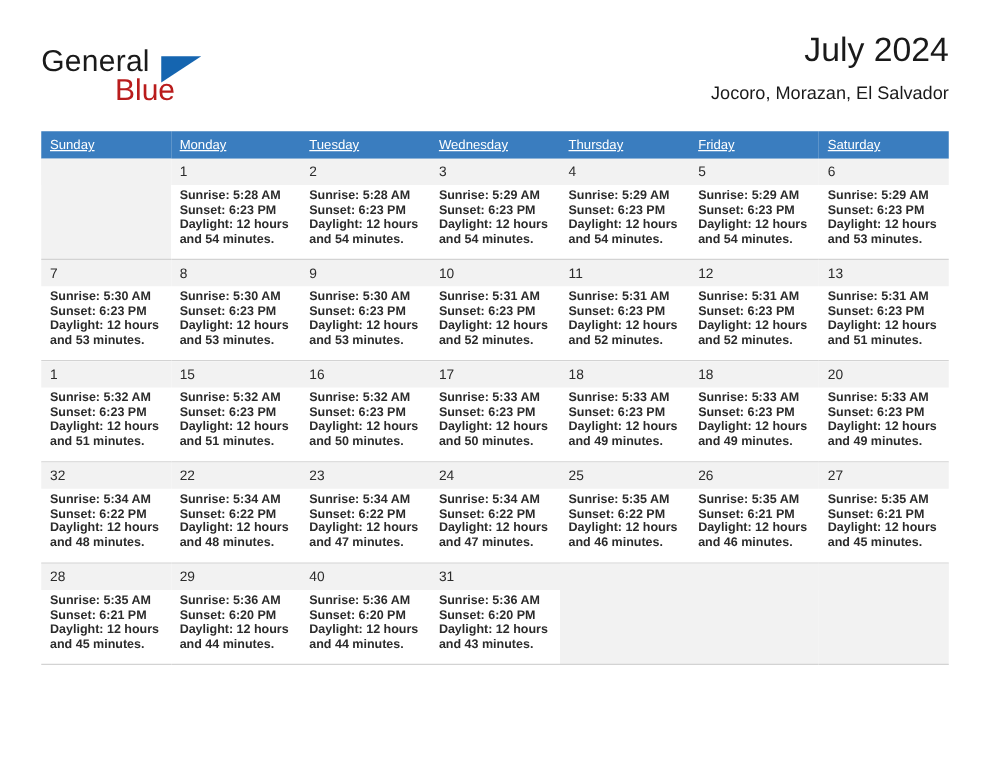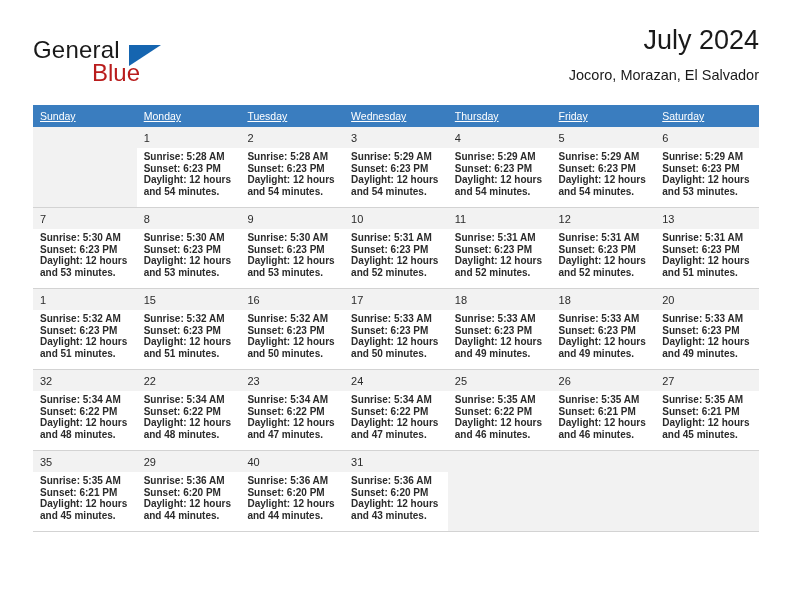--- a/index.html
+++ b/index.html
@@ -488,21 +488,21 @@
                 <div>Sunset: 6:21 PM</div>
                 <div>Daylight: 12 hours</div>
                 <div>and 45 minutes.</div>
               </div>
             </div>
           </td>
         </tr>
         <tr class="week-odd">
           <td>
             <div class="cell-inner">
-              <span class="daynum">35</span>
+              <span class="daynum">28</span>
               <div class="details">
                 <div>Sunrise: 5:35 AM</div>
                 <div>Sunset: 6:21 PM</div>
                 <div>Daylight: 12 hours</div>
                 <div>and 45 minutes.</div>
               </div>
             </div>
           </td>
           <td>
             <div class="cell-inner">

